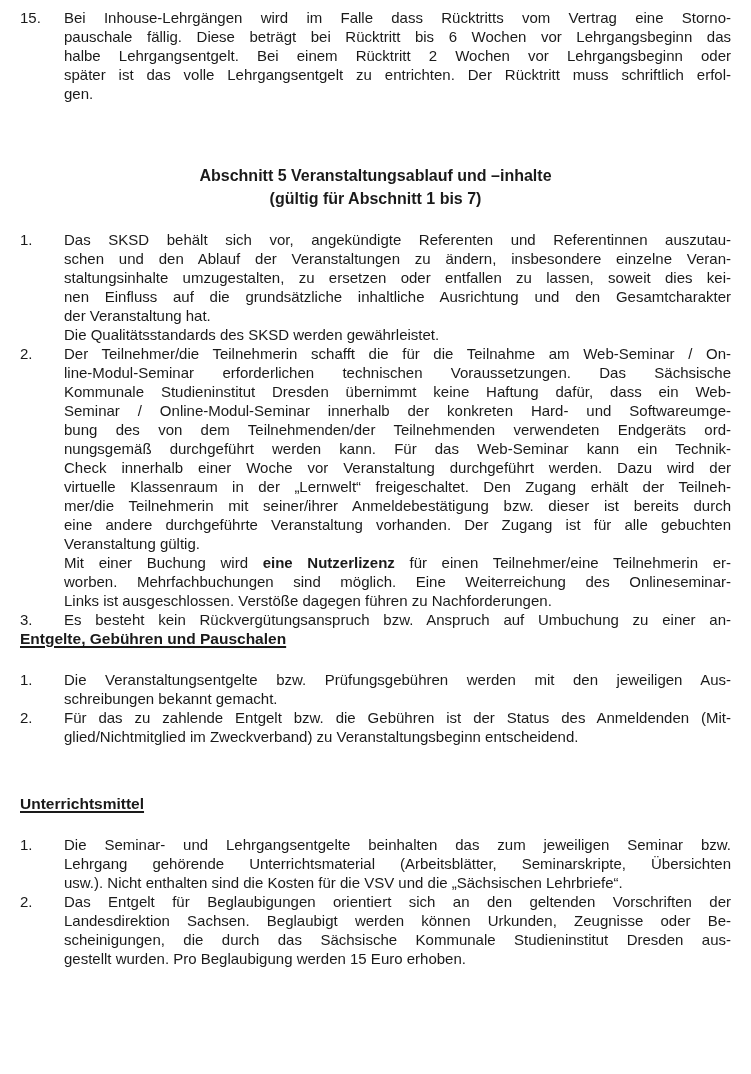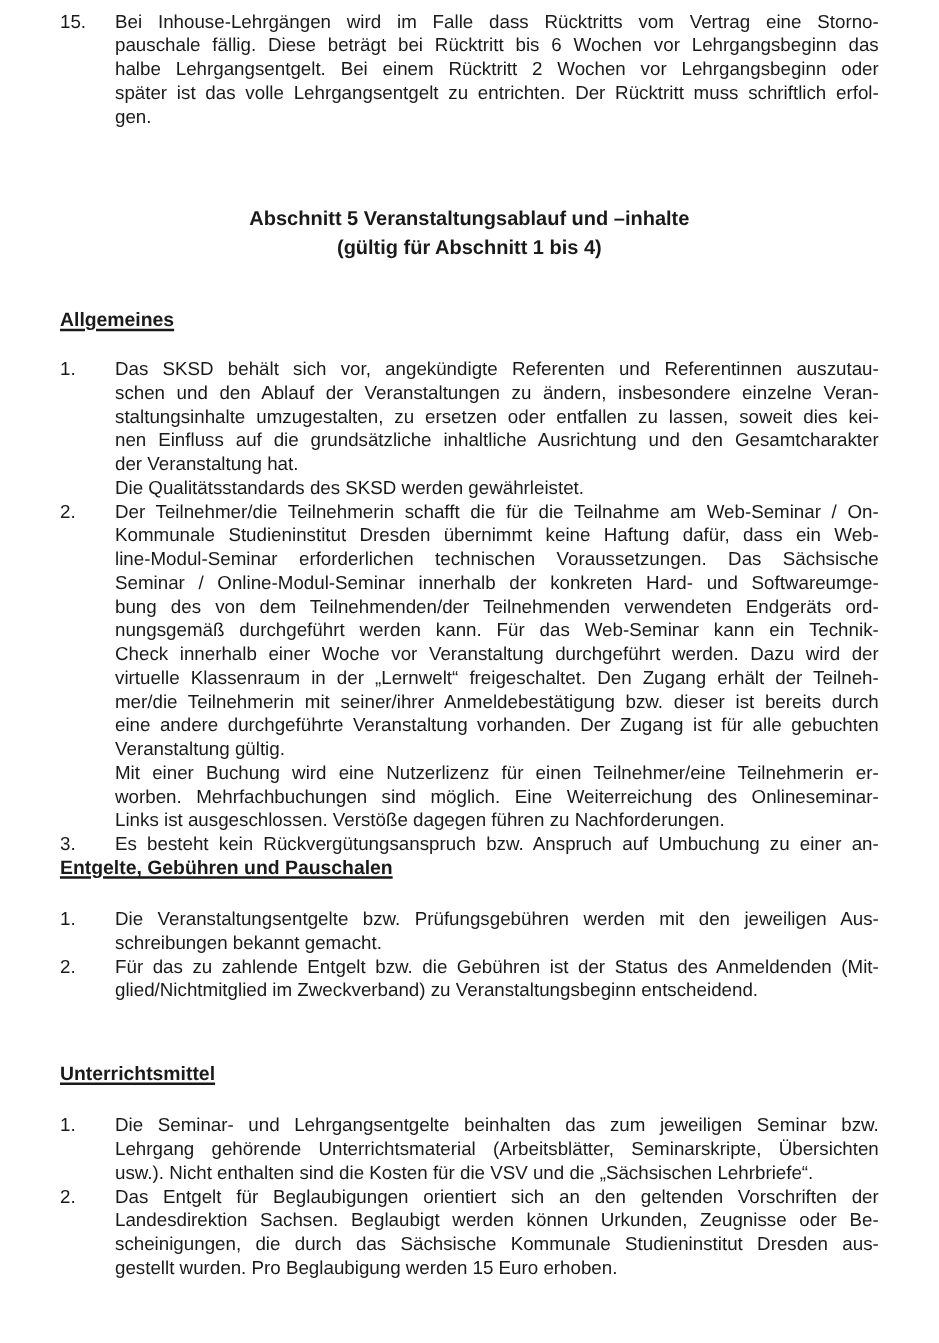--- a/index.html
+++ b/index.html
@@ -12,39 +12,39 @@
     height: 1074px;
     overflow: hidden;
     font-family: "Liberation Sans", "DejaVu Sans", sans-serif;
     font-size: 15px;
     line-height: 19px;
     color: #1a1a1a;
   }
   .doc {
     box-sizing: border-box;
     width: 751px;
-    padding: 0 48px;
+    padding: 0 20px;
   }
   
   .item { display: flex; }
   .num  { flex: 0 0 44px; width: 44px; }
   .itembody { flex: 1 1 auto; width: 641px; }
   .ln {
     text-align: justify;
     text-align-last: justify;
     height: 19px;
     overflow: hidden;
     white-space: nowrap; 
   }
   .ln { white-space: normal; } 
   .ln.end {
     text-align: left;
     text-align-last: left;
   }
-  .b { font-weight: normal; }
+  .b { font-weight: bold; }
 
   .intro { margin-top: 8px; }
 
   .doc-title {
     margin-top: 61px;
     text-align: center;
     font-weight: bold;
     font-size: 16px;
     line-height: 23px;
   }
@@ -78,43 +78,42 @@
           <div class="ln"><span>pauschale fällig. Diese beträgt bei Rücktritt bis 6 Wochen vor Lehrgangsbeginn das</span></div>
           <div class="ln"><span>halbe Lehrgangsentgelt. Bei einem Rücktritt 2 Wochen vor Lehrgangsbeginn oder</span></div>
           <div class="ln"><span>später ist das volle Lehrgangsentgelt zu entrichten. Der Rücktritt muss schriftlich erfol-</span></div>
           <div class="ln end"><span>gen.</span></div>
         </div>
       </div>
     </div>
 
   <div class="doc-title">
     <div>Abschnitt 5 Veranstaltungsablauf und –inhalte</div>
-    <div>(gültig für Abschnitt 1 bis 4)</div>
+    <div>(gültig für Abschnitt 1 bis 7)</div>
   </div>
 
   <div id="sections">
-      <h2 class="sec-heading h0">Allgemeines</h2>
       <div class="list l0">
         <div class="item">
           <div class="num">1.</div>
           <div class="itembody">
             <div class="ln"><span>Das SKSD behält sich vor, angekündigte Referenten und Referentinnen auszutau-</span></div>
             <div class="ln"><span>schen und den Ablauf der Veranstaltungen zu ändern, insbesondere einzelne Veran-</span></div>
             <div class="ln"><span>staltungsinhalte umzugestalten, zu ersetzen oder entfallen zu lassen, soweit dies kei-</span></div>
             <div class="ln"><span>nen Einfluss auf die grundsätzliche inhaltliche Ausrichtung und den Gesamtcharakter</span></div>
             <div class="ln end"><span>der Veranstaltung hat.</span></div>
             <div class="ln end"><span>Die Qualitätsstandards des SKSD werden gewährleistet.</span></div>
           </div>
         </div>
         <div class="item">
           <div class="num">2.</div>
           <div class="itembody">
             <div class="ln"><span>Der Teilnehmer/die Teilnehmerin schafft die für die Teilnahme am Web-Seminar / On-</span></div>
+            <div class="ln"><span>line-Modul-Seminar erforderlichen technischen Voraussetzungen. Das Sächsische</span></div>
             <div class="ln"><span>Kommunale Studieninstitut Dresden übernimmt keine Haftung dafür, dass ein Web-</span></div>
-            <div class="ln"><span>line-Modul-Seminar erforderlichen technischen Voraussetzungen. Das Sächsische</span></div>
             <div class="ln"><span>Seminar / Online-Modul-Seminar innerhalb der konkreten Hard- und Softwareumge-</span></div>
             <div class="ln"><span>bung des von dem Teilnehmenden/der Teilnehmenden verwendeten Endgeräts ord-</span></div>
             <div class="ln"><span>nungsgemäß durchgeführt werden kann. Für das Web-Seminar kann ein Technik-</span></div>
             <div class="ln"><span>Check innerhalb einer Woche vor Veranstaltung durchgeführt werden. Dazu wird der</span></div>
             <div class="ln"><span>virtuelle Klassenraum in der „Lernwelt“ freigeschaltet. Den Zugang erhält der Teilneh-</span></div>
             <div class="ln"><span>mer/die Teilnehmerin mit seiner/ihrer Anmeldebestätigung bzw. dieser ist bereits durch</span></div>
             <div class="ln"><span>eine andere durchgeführte Veranstaltung vorhanden. Der Zugang ist für alle gebuchten</span></div>
             <div class="ln end"><span>Veranstaltung gültig.</span></div>
             <div class="ln"><span>Mit einer Buchung wird </span><span class="b">eine Nutzerlizenz</span><span> für einen Teilnehmer/eine Teilnehmerin er-</span></div>
             <div class="ln"><span>worben. Mehrfachbuchungen sind möglich. Eine Weiterreichung des Onlineseminar-</span></div>

